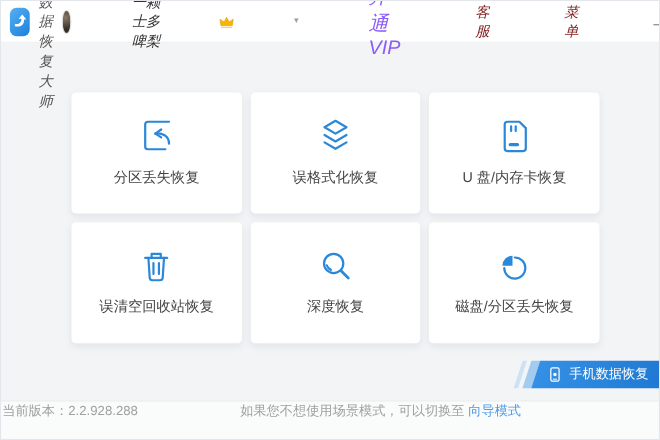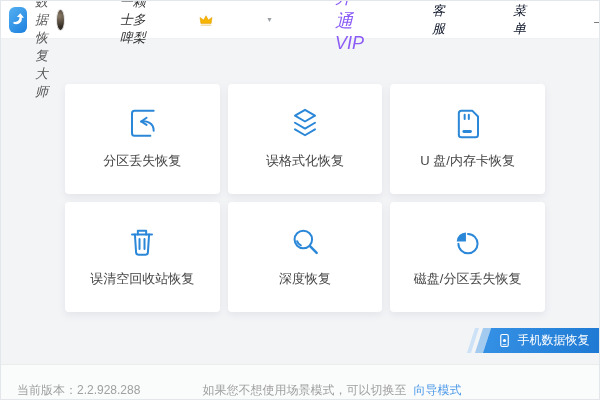--- a/index.html
+++ b/index.html
@@ -11,44 +11,44 @@
   .titlebar{ position:absolute; top:0; left:0; right:0; height:38px; background:#ffffff; display:flex; align-items:center; justify-content:space-between; padding:0 12px 0 8px; border-bottom:1px solid #f0f1f3;font-style:italic; }
   .title-left{ display:flex; align-items:center; gap:8px; }
   .logo{ width:26px; height:26px; border-radius:6px; background:linear-gradient(135deg,#55b0f2,#1b7fdd); display:flex; align-items:center; justify-content:center; }
   .app-title{ font-size:13px; color:#555; }
   .title-right{ display:flex; align-items:center;gap:48px; }
   .avatar{ width:22px; height:22px; border-radius:50%; background:radial-gradient(circle at 35% 30%, #8a7a66, #352e26 72%); border:1px solid #e0e0e0; cursor:pointer; }
   .username{ font-size:13px; color:#333; margin-left:7px; cursor:pointer; }
   .crown{ margin-left:5px; display:flex; }
   .caret{ font-size:7px; color:#9aa0a6; margin-left:5px; cursor:pointer; }
   .vip{ font-size:18px; color:#8b5cf6; margin-left:14px; cursor:pointer; }
-  .navbtn{ font-size:13px; color:#0f172a; margin-left:20px; cursor:pointer; }
+  .navbtn{ font-size:13px; color:#7f1d1d; margin-left:20px; cursor:pointer; }
   .winctl{ margin-left:20px; color:#7d7d7d; font-size:14px; line-height:1; display:flex; align-items:center; cursor:pointer; }
   .min-glyph{ display:inline-block; width:11px; border-top:1.4px solid #7d7d7d; margin-top:6px; }
   .max-glyph{ display:inline-block; width:10px; height:10px; border:1.4px solid #7d7d7d; }
   .close-glyph{ font-size:16px; }
 
   
   .cards{ position:absolute; top:83px; left:64px; width:480px; display:grid; grid-template-columns:repeat(3,1fr); gap:8px; }
   .card{ background:#ffffff; border-radius:4px; height:110px; box-shadow:0 3px 7px rgba(120,130,145,0.13); display:flex; flex-direction:column; align-items:center; cursor:pointer; }
   .cicon{ margin-top:20px; width:40px; height:40px; }
   .clabel{ margin-top:8px; font-size:13px; color:#454545; }
 
   
   .stripe{ position:absolute; top:327px; height:25px; transform:skewX(-18deg); }
   .stripe-1{ right:124px; width:4px; background:#cde2f6; }
   .stripe-2{ right:112px; width:8px; background:#a3cbef; }
   .ribbon{ position:absolute; top:327px; right:-10px; width:122px; height:25px; background:linear-gradient(90deg,#3490e4,#1e78d2); transform:skewX(-18deg); cursor:pointer; }
   .ribbon-content{ transform:skewX(18deg); height:100%; display:flex; align-items:center; justify-content:center; gap:6px; padding-right:10px; }
   .ribbon-label{ color:#ffffff; font-size:12px; }
 
   
-  .footer{ position:absolute; bottom:0; left:0; right:0; height:35px; background:#fafbfb; border-top:1px solid #ececec; display:flex; align-items:flex-end; padding:0 16px; }
+  .footer{ position:absolute; bottom:0; left:0; right:0; height:35px; background:#fafbfb; border-top:1px solid #ececec; display:flex; align-items:flex-start; padding:0 1px; }
   .version{ font-size:12px; color:#a0a0a0; }
-  .hint{ position:absolute; left:50%; transform:translateX(-50%); margin-left:32px; font-size:12px; color:#a0a0a0; white-space:nowrap;font-family:Liberation Mono, monospace; }
+  .hint{ position:absolute; left:50%; transform:translateX(-50%); margin-left:46px; font-size:12px; color:#a0a0a0; white-space:nowrap; }
   .hint-link{ color:#4f9be8; cursor:pointer; }
 </style>
 </head>
 <body>
 
 <div class="window">
 
   <div class="titlebar">
     <div class="title-left">
       <span class="logo">

